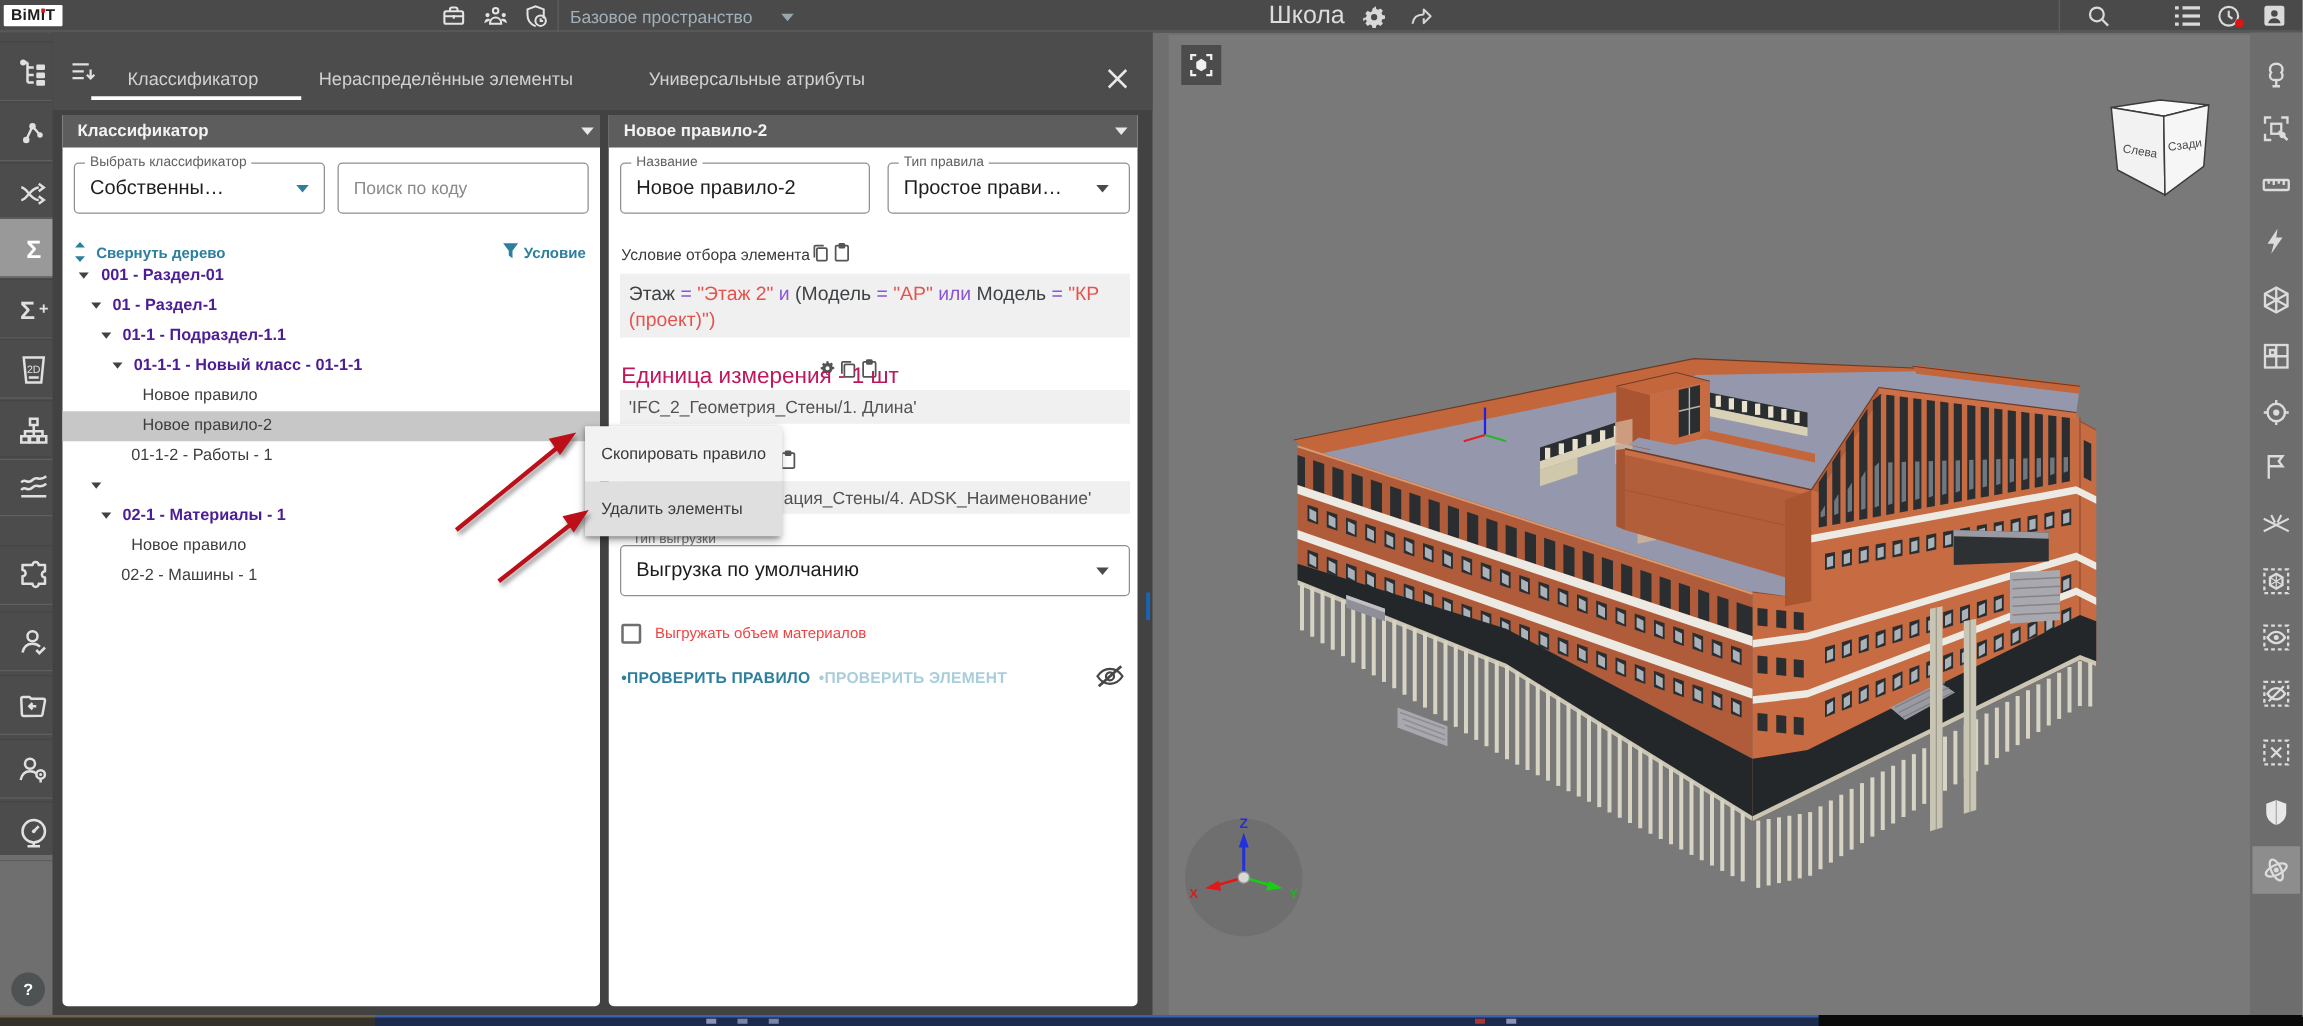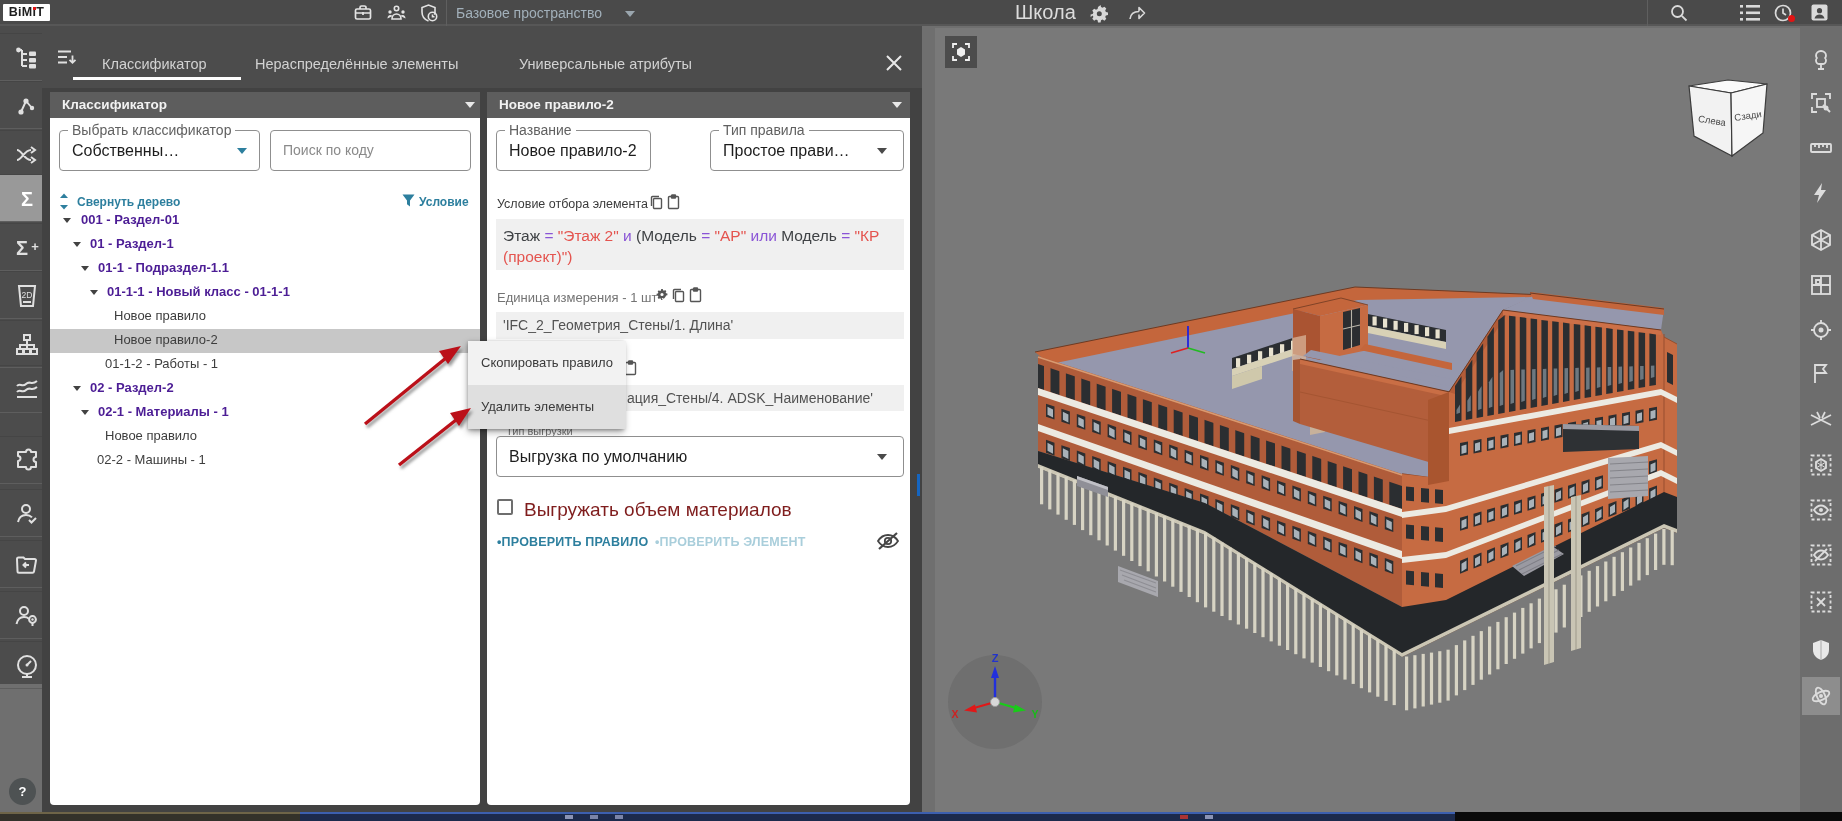--- a/index.html
+++ b/index.html
@@ -34,21 +34,21 @@
 #tabu { position:absolute; left:31px; top:51px; width:168px; height:3px; background:#fdfdfd; }
 .panel { position:absolute; top:66px; height:713px; background:#fff; border-radius:0 0 4px 4px; }
 #p1 { left:8px; width:430px; }
 #p2 { left:445px; width:423px; }
 .phead { position:absolute; left:0; top:0; width:100%; height:26px; background:#5d5d5d; color:#f2f2f2; font-size:13.5px; font-weight:bold; line-height:26px; }
 .phead span { margin-left:12px; }
 .pharrow { position:absolute; top:10px; width:0; height:0; border-left:5px solid transparent; border-right:5px solid transparent; border-top:6px solid #e8e8e8; }
 
 
 .ofield { position:absolute; height:41px; border:1px solid #8f8f8f; border-radius:4px; }
-.olabel { position:absolute; top:-7px; font-size:14px; color:#616161; background:#fff; padding:0 4px; line-height:13px; }
+.olabel { position:absolute; top:-7px; font-size:11px; color:#616161; background:#fff; padding:0 4px; line-height:13px; }
 .oval { position:absolute; left:12px; top:0; height:39px; line-height:39px; font-size:16px; color:#1d1d1d; white-space:nowrap; }
 .oph { color:#8a8a8a; font-size:14px; }
 .selarr { position:absolute; top:17px; width:0; height:0; border-left:5.5px solid transparent; border-right:5.5px solid transparent; }
 
 
 .trow { position:absolute; left:0; width:100%; height:24px; font-size:13px; line-height:24px; color:#3d3d3d; white-space:nowrap; }
 .trow b { color:#4c1d95; }
 .tri { position:absolute; top:10px; width:0; height:0; border-left:4.5px solid transparent; border-right:4.5px solid transparent; border-top:5.5px solid #424242; }
 #selrow { position:absolute; left:0; width:430px; height:24px; background:#c7c7c7; }
 
@@ -261,30 +261,29 @@
     <div class="tri" style="left:23px;top:150px;"></div>
     <div class="trow" style="left:40px;top:140px;"><b>01 - Раздел-1</b></div>
     <div class="tri" style="left:31px;top:174px;"></div>
     <div class="trow" style="left:48px;top:164px;"><b>01-1 - Подраздел-1.1</b></div>
     <div class="tri" style="left:40px;top:198px;"></div>
     <div class="trow" style="left:57px;top:188px;"><b>01-1-1 - Новый класс - 01-1-1</b></div>
     <div class="trow" style="left:64px;top:212px;">Новое правило</div>
     <div class="trow" style="left:64px;top:236px;">Новое правило-2</div>
     <div class="trow" style="left:55px;top:260px;">01-1-2 - Работы - 1</div>
     <div class="tri" style="left:23px;top:294px;"></div>
-    <div class="trow" style="left:40px;top:284px;"><b>02 - Раздел-2</b></div>
     <div class="tri" style="left:31px;top:318px;"></div>
     <div class="trow" style="left:48px;top:308px;"><b>02-1 - Материалы - 1</b></div>
     <div class="trow" style="left:55px;top:332px;">Новое правило</div>
     <div class="trow" style="left:47px;top:356px;">02-2 - Машины - 1</div>
   </div>
 
   <div class="panel" id="p2">
     <div class="phead"><span>Новое правило-2</span><div class="pharrow" style="left:405px;"></div></div>
-    <div class="ofield" style="left:9px;top:38px;width:155px;">
+    <div class="ofield" style="left:9px;top:38px;width:200px;">
       <div class="olabel" style="left:8px;">Название</div>
       <div class="oval">Новое правило-2</div>
     </div>
     <div class="ofield" style="left:223px;top:38px;width:194px;">
       <div class="olabel" style="left:8px;">Тип правила</div>
       <div class="oval">Простое прави…</div>
       <div class="selarr" style="left:166px;border-top:6.5px solid #4a4a4a;"></div>
     </div>
     <div class="abs" style="left:10px;top:105px;font-size:12.5px;color:#3a3a3a;">Условие отбора элемента</div>
     <svg class="abs" style="left:162px;top:103px;" width="14" height="15" viewBox="0 0 14 15" fill="none" stroke="#555" stroke-width="1.4">
@@ -306,32 +305,32 @@
           <rect x="1.5" y="2.5" width="10" height="12" rx="1"></rect>
           <rect x="4.5" y="1" width="4" height="3" rx="0.5" fill="#555"></rect>
         </svg>
     <svg class="abs" style="left:137px;top:268px;" width="13" height="16" viewBox="0 0 13 16" fill="none" stroke="#555" stroke-width="1.4">
           <rect x="1.5" y="2.5" width="10" height="12" rx="1"></rect>
           <rect x="4.5" y="1" width="4" height="3" rx="0.5" fill="#555"></rect>
         </svg>
     <div class="gbox" style="left:9px;top:127px;height:51px;padding:6px 0 0 7px;line-height:21px;">
       <span>Этаж <b class="op">=</b> <b class="str">"Этаж 2"</b> <b class="op">и</b> (Модель <b class="op">=</b> <b class="str">"АР"</b> <b class="op">или</b> Модель <b class="op">=</b> <b class="str">"КР</b><br><b class="str">(проект)")</b></span>
     </div>
-    <div class="abs" style="left:10px;top:198px;font-size:13px;color:#737373;">Единица измерения - 1 шт</div>
+    <div class="abs" style="left:10px;top:198px;font-size:18px;color:#be185d;">Единица измерения - 1 шт</div>
     <div class="gbox" style="left:9px;top:220px;height:27px;line-height:27px;font-size:14px;color:#525252;padding-left:7px;">'IFC_2_Геометрия_Стены/1. Длина'</div>
     <div class="gbox" style="left:9px;top:293px;height:26px;line-height:26px;font-size:14px;color:#525252;">
           <span style="position:absolute;left:131px;">ация_Стены/4. ADSK_Наименование'</span>
         </div>
     <div class="abs" style="left:19px;top:333px;font-size:11px;color:#757575;">Тип выгрузки</div>
     <div class="ofield" style="left:9px;top:344px;width:408px;">
       <div class="oval">Выгрузка по умолчанию</div>
       <div class="selarr" style="left:380px;border-top:6.5px solid #4a4a4a;"></div>
     </div>
     <div class="abs" style="left:10px;top:407px;width:16px;height:16px;border:2px solid #6e6e6e;border-radius:2px;"></div>
-    <div class="abs" style="left:37px;top:407px;font-size:19px;color:#7f1d1d;">Выгружать объем материалов</div>
+    <div class="abs" style="left:37px;top:407px;font-size:12px;color:#ef4444;">Выгружать объем материалов</div>
     <div class="abs" style="left:10px;top:443px;font-size:12.5px;font-weight:bold;letter-spacing:0.2px;color:#2d7f9e;">•ПРОВЕРИТЬ ПРАВИЛО</div>
     <div class="abs" style="left:168px;top:443px;font-size:12.5px;font-weight:bold;letter-spacing:0.2px;color:#a9cedb;">•ПРОВЕРИТЬ ЭЛЕМЕНТ</div>
     <svg style="position:absolute;left:388px;top:438px;" width="26" height="22" viewBox="0 0 26 22" fill="none" stroke="#464646" stroke-width="1.8">
       <path d="M3 11c2.5-4 6-6 10-6s7.5 2 10 6c-2.5 4-6 6-10 6s-7.5-2-10-6z"></path>
       <circle cx="13" cy="11" r="3.2"></circle>
       <path d="M4 19L22 3" stroke-width="2.2"></path>
     </svg>
   </div>
 
   <div id="ctxmenu">

